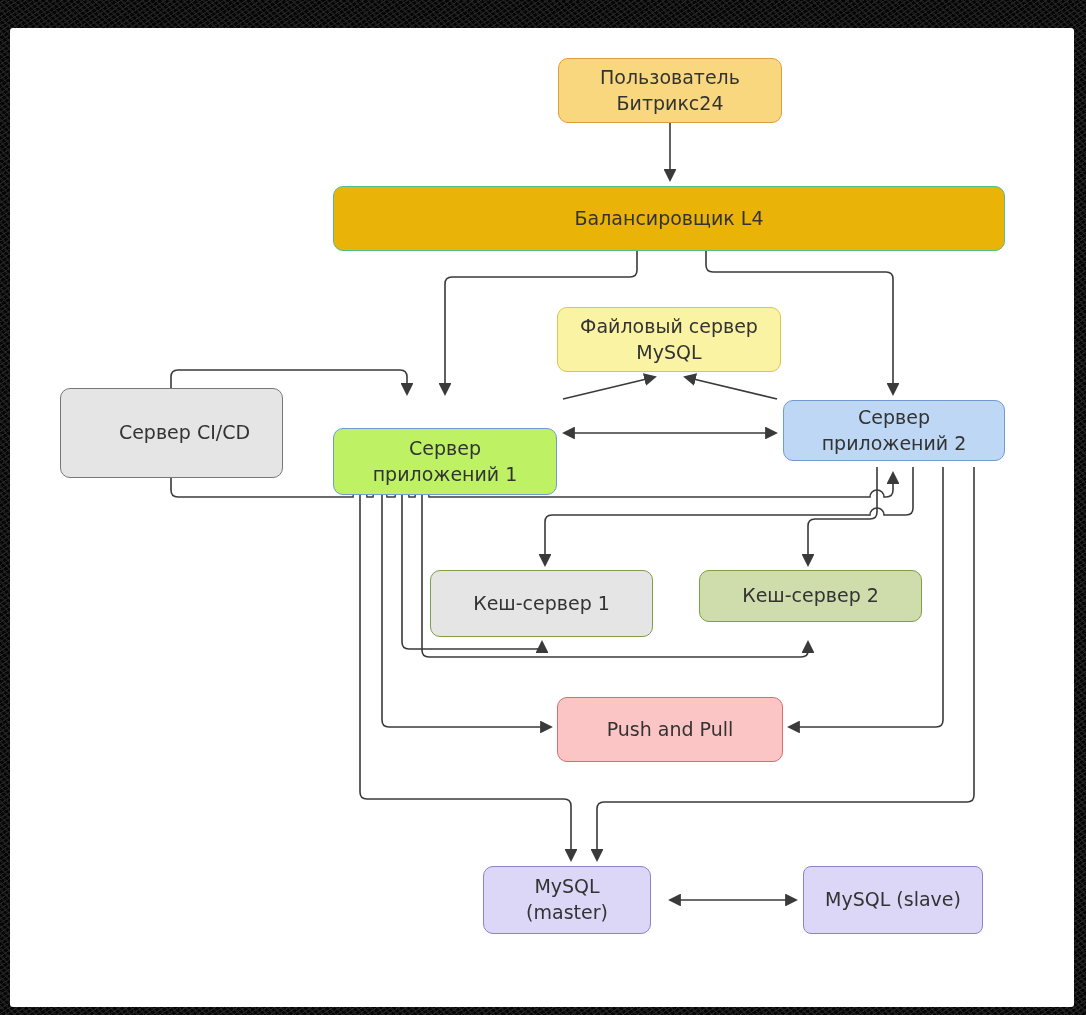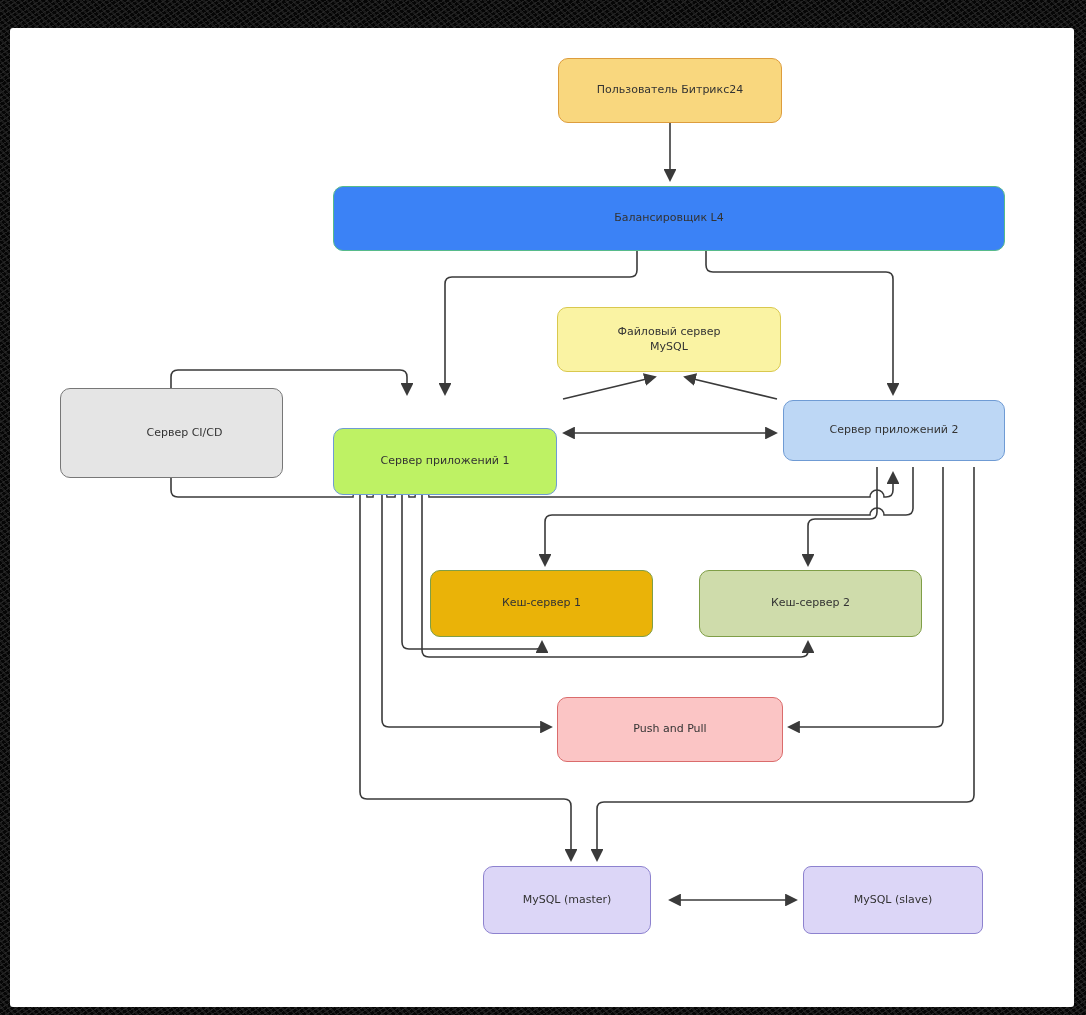--- a/index.html
+++ b/index.html
@@ -14,32 +14,32 @@
   .page{
     position:absolute;left:10px;top:28px;width:1064px;height:979px;
     background:#ffffff;border-radius:3px;
   }
   #edges{position:absolute;left:0;top:0;width:1086px;height:1015px;}
   .edge{fill:none;stroke:#3a3a3a;stroke-width:1.6;}
   .node{
     position:absolute;box-sizing:border-box;
     border:1.5px solid #888;border-radius:10px;
     display:flex;align-items:center;justify-content:center;text-align:center;
-    font-size:11px;color:#333333;line-height:1.35;white-space:pre-line;
+    font-size:19px;color:#333333;line-height:1.35;white-space:pre-line;
     padding:4px 10px;
   }
   
   .n-user   {left:558px;top:58px; width:224px;height:65px;}
   .n-bal    {left:333px;top:186px;width:672px;height:65px;}
   .n-samba  {left:557px;top:307px;width:224px;height:65px;}
   .n-cicd   {left:60px; top:388px;width:223px;height:90px;}
   .n-app1   {left:333px;top:400px;width:224px;height:67px;}
   .n-app2   {left:783px;top:400px;width:222px;height:61px;}
   .n-cache1 {left:430px;top:570px;width:223px;height:67px;}
-  .n-cache2 {left:699px;top:570px;width:223px;height:67px;}
+  .n-cache2 {left:699px;top:570px;width:223px;height:52px;}
   .n-push   {left:557px;top:697px;width:226px;height:65px;}
   .n-mysqlm {left:483px;top:866px;width:168px;height:68px;}
   .n-mysqls {left:803px;top:866px;width:180px;height:68px;border-radius:8px;}
 </style>
 </head>
 <body>
 
 <div class="page"></div>
 
 <svg id="edges" viewBox="0 0 1086 1015" xmlns="http://www.w3.org/2000/svg">
@@ -78,23 +78,23 @@
   <path class="edge" d="M943,467 L943,720 Q943,727 936,727 L789,727" marker-end="url(#arr)" style="stroke: rgb(58, 58, 58);"></path>
 
   <path class="edge" d="M360,467 L360,792 Q360,799 367,799 L564,799 Q571,799 571,806 L571,860" marker-end="url(#arr)" style="stroke: rgb(58, 58, 58);"></path>
 
   <path class="edge" d="M974,467 L974,795 Q974,802 967,802 L604,802 Q597,802 597,809 L597,860" marker-end="url(#arr)" style="stroke: rgb(58, 58, 58);"></path>
 
   <path class="edge" d="M670,900 L796,900" marker-start="url(#arr)" marker-end="url(#arr)" style="stroke: rgb(58, 58, 58);"></path>
 </svg>
 
 <div class="node n-user" style="background: rgb(249, 215, 126); border-color: rgb(221, 157, 61);">Пользователь Битрикс24</div>
-<div class="node n-bal" style="background: #3b82f6; border-color: rgb(87, 187, 138);">Балансировщик L4</div>
+<div class="node n-bal" style="background: #eab308; border-color: rgb(87, 187, 138);">Балансировщик L4</div>
 <div class="node n-samba" style="background: rgb(250, 243, 163); border-color: rgb(217, 200, 78);">Файловый сервер
 MySQL</div>
 <div class="node n-cicd" style="background: #e5e5e5; border-color: rgb(119, 119, 119); padding-left: 36px;">Сервер CI/CD</div>
 <div class="node n-app1" style="background: #bef264; border-color: rgb(111, 155, 212); margin-top: 28px;">Сервер приложений 1</div>
 <div class="node n-app2" style="background: rgb(189, 215, 245); border-color: rgb(111, 155, 212);">Сервер приложений 2</div>
-<div class="node n-cache1" style="background: #eab308; border-color: rgb(127, 158, 71);">Кеш-сервер 1</div>
+<div class="node n-cache1" style="background: #e5e5e5; border-color: rgb(127, 158, 71);">Кеш-сервер 1</div>
 <div class="node n-cache2" style="background: rgb(207, 220, 171); border-color: rgb(127, 158, 71);">Кеш-сервер 2</div>
 <div class="node n-push" style="background: rgb(251, 197, 197); border-color: rgb(218, 108, 108);">Push and Pull</div>
 <div class="node n-mysqlm" style="background: rgb(220, 214, 247); border-color: rgb(141, 130, 207);">MySQL (master)</div>
 <div class="node n-mysqls" style="background: rgb(220, 214, 247); border-color: rgb(141, 130, 207);">MySQL (slave)</div>
 
 </body></html>

